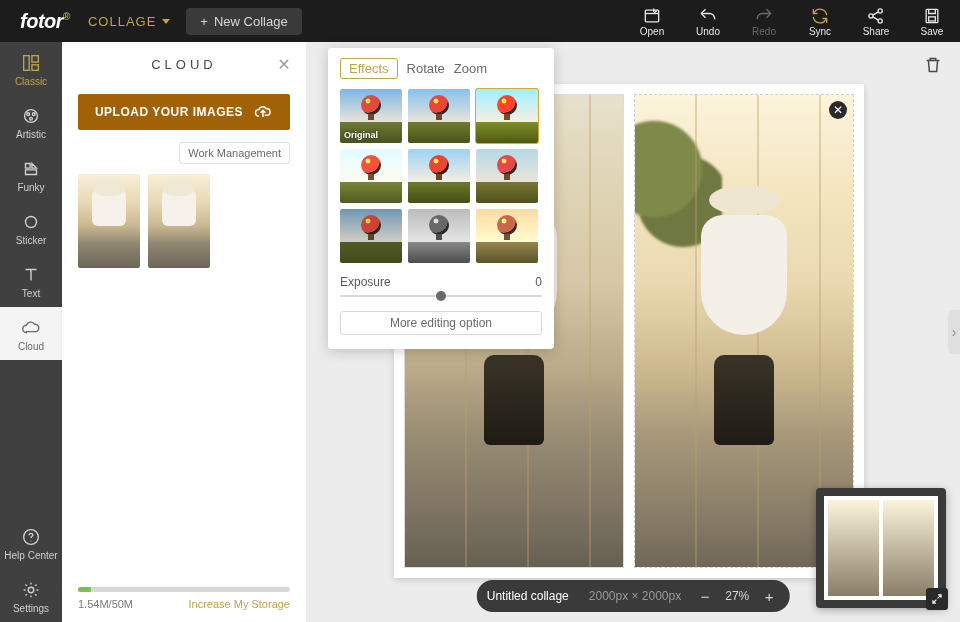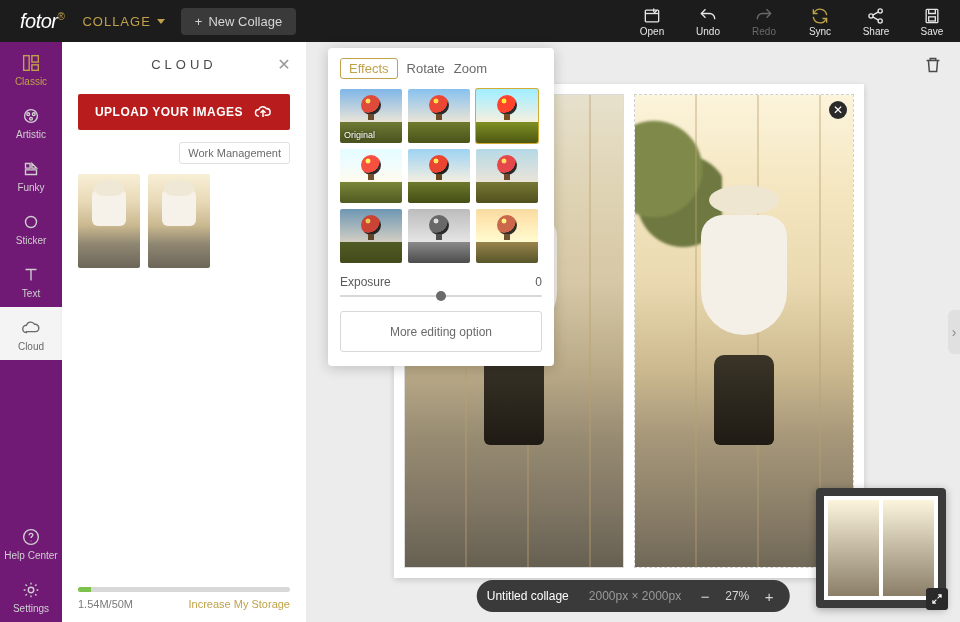--- a/index.html
+++ b/index.html
@@ -1,47 +1,47 @@
 <!DOCTYPE html>
 <html><head>
 <meta charset="utf-8">
 <style>
   * { box-sizing: border-box; margin: 0; padding: 0; font-family: -apple-system, BlinkMacSystemFont, "Segoe UI", Arial, sans-serif; }
   html, body { width: 960px; height: 622px; overflow: hidden; background: #f4f4f4; }
   .root { width: 960px; height: 622px; position: relative; }
 
   
   .topbar { height: 42px; background: #1c1c1c; display: flex; align-items: center; color: #e6e6e6; }
-  .logo { font-family: Arial, sans-serif; font-weight: 400; font-style: italic; color: #ffffff; font-size: 20px; letter-spacing: -0.5px; padding: 0 18px 0 20px; }
+  .logo { font-family: Arial, sans-serif; font-weight: 700; font-style: italic; color: #ffffff; font-size: 20px; letter-spacing: -0.5px; padding: 0 18px 0 20px; }
   .logo sup { color: #c0a24a; font-size: 10px; vertical-align: super; font-style: normal; }
   .topmode { color: #c0a24a; font-size: 13px; letter-spacing: 1px; display: flex; align-items: center; gap: 6px; padding-right: 16px; cursor: pointer; }
   .chev { width: 0; height: 0; border-left: 4px solid transparent; border-right: 4px solid transparent; border-top: 5px solid #c0a24a; }
   .newcollage { background: #3a3a3a; color: #d6d6d6; font-size: 13px; padding: 6px 14px; border-radius: 4px; display: flex; align-items: center; gap: 6px; cursor: pointer; }
   .topactions { margin-left: auto; display: flex; align-items: flex-end; height: 100%; }
   .topact { display: flex; flex-direction: column; align-items: center; justify-content: center; width: 56px; height: 100%; font-size: 10px; color: #e6e6e6; cursor: pointer; }
   .topact svg { width: 20px; height: 20px; stroke: #e6e6e6; fill: none; stroke-width: 1.6; }
   .topact.sync svg { stroke: #c0a24a; }
   .topact.redo { color: #6a6a6a; }
   .topact.redo svg { stroke: #6a6a6a; }
 
   
-  .leftrail { position: absolute; left: 0; top: 42px; width: 62px; bottom: 0; background: #701a75; display: flex; flex-direction: column; align-items: center; }
+  .leftrail { position: absolute; left: 0; top: 42px; width: 62px; bottom: 0; background: #404040; display: flex; flex-direction: column; align-items: center; }
   .railitem { width: 100%; display: flex; flex-direction: column; align-items: center; justify-content: center; padding: 10px 0 8px; font-size: 10px; color: #cfcfcf; cursor: pointer; }
   .railitem svg { width: 22px; height: 22px; stroke: #cfcfcf; fill: none; stroke-width: 1.5; margin-bottom: 2px; }
   .railitem.classic { color: #c0a24a; }
   .railitem.classic svg { stroke: #c0a24a; }
   .railitem.cloud { background: #f4f4f4; color: #6a6a6a; }
   .railitem.cloud svg { stroke: #6a6a6a; }
   .railspacer { flex: 1; }
 
   
   .sidepanel { position: absolute; left: 62px; top: 42px; width: 244px; bottom: 0; background: #ffffff; box-shadow: 1px 0 4px rgba(0,0,0,0.08); display: flex; flex-direction: column; }
   .panelhead { height: 44px; display: flex; align-items: center; justify-content: center; font-size: 13px; letter-spacing: 4px; color: #4a4a4a; position: relative; }
   .panelclose { position: absolute; right: 10px; top: 12px; width: 20px; height: 20px; display: flex; align-items: center; justify-content: center; color: #9a9a9a; cursor: pointer; font-size: 16px; }
-  .uploadbtn { margin: 8px 16px 8px; background: #b91c1c; color: #ffffff; font-size: 12px; font-weight: 600; letter-spacing: 0.5px; height: 36px; border-radius: 2px; display: flex; align-items: center; justify-content: center; gap: 10px; cursor: pointer; }
+  .uploadbtn { margin: 8px 16px 8px; background: #a16207; color: #ffffff; font-size: 12px; font-weight: 600; letter-spacing: 0.5px; height: 36px; border-radius: 2px; display: flex; align-items: center; justify-content: center; gap: 10px; cursor: pointer; }
   .uploadbtn svg { width: 20px; height: 20px; fill: none; stroke: #ffffff; stroke-width: 1.8; }
   .workmgmt { margin: 4px 16px 10px auto; font-size: 11px; color: #6a6a6a; border: 1px solid #e0e0e0; border-radius: 3px; padding: 4px 8px; cursor: pointer; }
   .thumbs { display: flex; gap: 8px; padding: 0 16px; }
   .thumb { width: 62px; height: 94px; border-radius: 2px; background: linear-gradient(180deg,#f8efd6 0%,#e8d9b6 30%,#c9b88f 55%,#8f8672 75%,#6c6658 100%); position: relative; cursor: grab; overflow: hidden; }
   .thumb::before { content:""; position:absolute; top:14px; left:50%; transform:translateX(-50%); width:34px; height:38px; background:#f6f2ea; border-radius:8px 8px 6px 6px; }
   .thumb::after { content:""; position:absolute; top:6px; left:50%; transform:translateX(-50%); width:30px; height:16px; background:#f0e8d6; border-radius:50% 50% 40% 40%; }
   .storage { margin-top: auto; padding: 0 16px 12px; }
   .stbar { width: 100%; height: 5px; background: #d8d8d8; border-radius: 3px; overflow: hidden; margin-bottom: 6px; }
   .stfill { height: 100%; width: 6%; background: #7cc24b; }
   .strow { display: flex; justify-content: space-between; font-size: 11px; }
@@ -71,26 +71,26 @@
   .fxtabs { display: flex; gap: 9px; font-size: 13px; color: #6a6a6a; margin-bottom: 10px; align-items:center; }
   .fxtab { cursor: pointer; }
   .fxtab.active { color: #c0a24a; border: 1px solid #c0a24a; border-radius: 3px; padding: 2px 8px; }
   .fxgrid { display: grid; grid-template-columns: repeat(3, 62px); gap: 6px; }
   .fxthumb { width: 62px; height: 54px; border-radius: 2px; position: relative; overflow: hidden; cursor: pointer; }
   .fxthumb.sel { outline: 2px solid #c0a24a; outline-offset: -1px; }
   .sky { position:absolute; inset:0; }
   .ground { position:absolute; left:0; right:0; bottom:0; height:38%; }
   .balloon { position:absolute; top:6px; left:50%; transform:translateX(-50%); width:20px; height:20px; border-radius:50%; background: radial-gradient(circle at 35% 30%, #ffe15a 0 12%, #e04a3a 14% 60%, #2a2a2a 62% 100%); }
   .balloon::after { content:""; position:absolute; left:50%; transform:translateX(-50%); top:19px; width:6px; height:6px; background:#6a4a2a; }
-  .origlabel { position:absolute; left:4px; bottom:3px; font-size:9px; color:#ffffff; font-weight:400; text-shadow:0 0 3px rgba(0,0,0,0.6); }
+  .origlabel { position:absolute; left:4px; bottom:3px; font-size:9px; color:#ffffff; font-weight:700; text-shadow:0 0 3px rgba(0,0,0,0.6); }
   .fxctrl { margin-top: 12px; }
   .fxrow { display:flex; justify-content:space-between; font-size:12px; color:#5a5a5a; margin-bottom:6px; }
   .slider { width:100%; height:2px; background:#d8d8d8; border-radius:2px; position:relative; margin-bottom:14px; }
   .knob { position:absolute; top:-4px; left:50%; width:10px; height:10px; background:#6a6a6a; border-radius:50%; transform:translateX(-50%); cursor:grab; }
-  .morebtn { border:1px solid #d8d8d8; border-radius:3px; height:41px; display:flex; align-items:center; justify-content:center; font-size:12px; color:#6a6a6a; cursor:pointer; }
+  .morebtn { border:1px solid #d8d8d8; border-radius:3px; height:24px; display:flex; align-items:center; justify-content:center; font-size:12px; color:#6a6a6a; cursor:pointer; }
 
   
   .minipreview { position:absolute; right:14px; bottom:14px; width:130px; height:120px; background:#3a3a3a; border-radius:4px; padding:8px; box-shadow:0 2px 8px rgba(0,0,0,0.3); }
   .minipreview .mp { background:#ffffff; width:100%; height:100%; display:flex; gap:4px; padding:4px; }
   .minipreview .mpslot { flex:1; background: linear-gradient(180deg,#fcf4dc,#8a7e68); }
   .expandicon { position:absolute; right:-2px; bottom:-2px; width:22px; height:22px; background:#2a2a2a; border-radius:3px; display:flex; align-items:center; justify-content:center; cursor:pointer; }
   .expandicon svg { width:14px; height:14px; stroke:#ffffff; fill:none; stroke-width:2; }
 
   
   .statuspill { position:absolute; left:50%; transform:translateX(-50%); bottom:10px; background:#3a3a3a; border-radius:18px; height:32px; display:flex; align-items:center; color:#d6d6d6; font-size:12px; padding:0 10px; gap:14px; }

